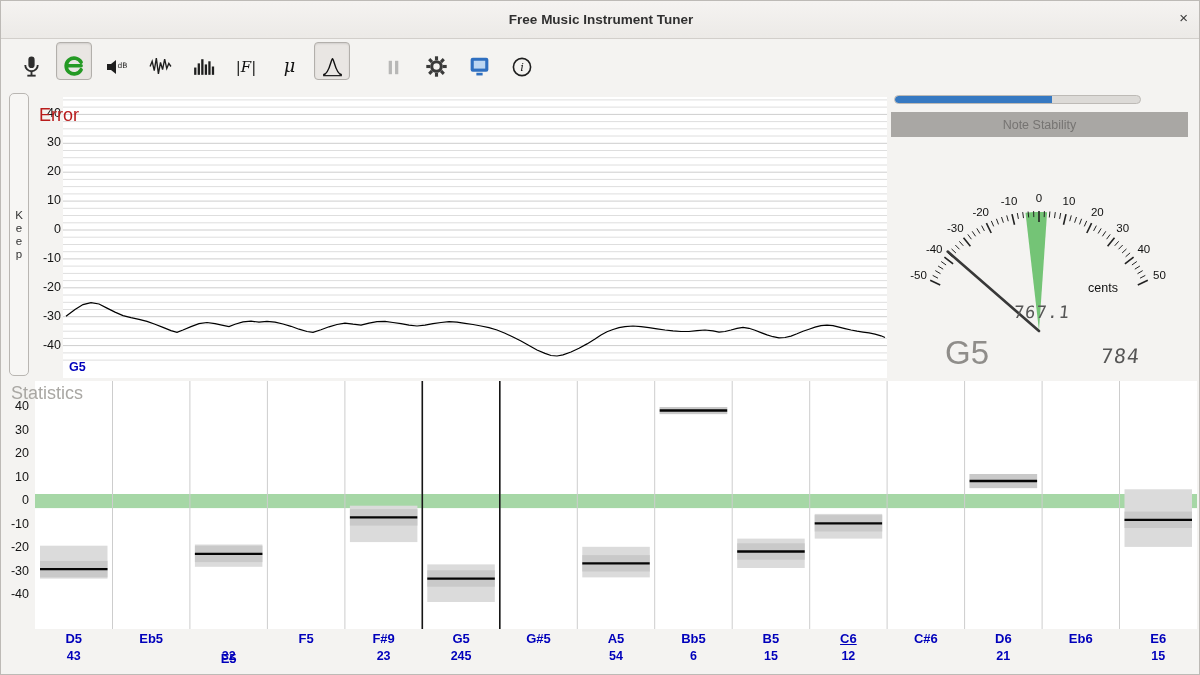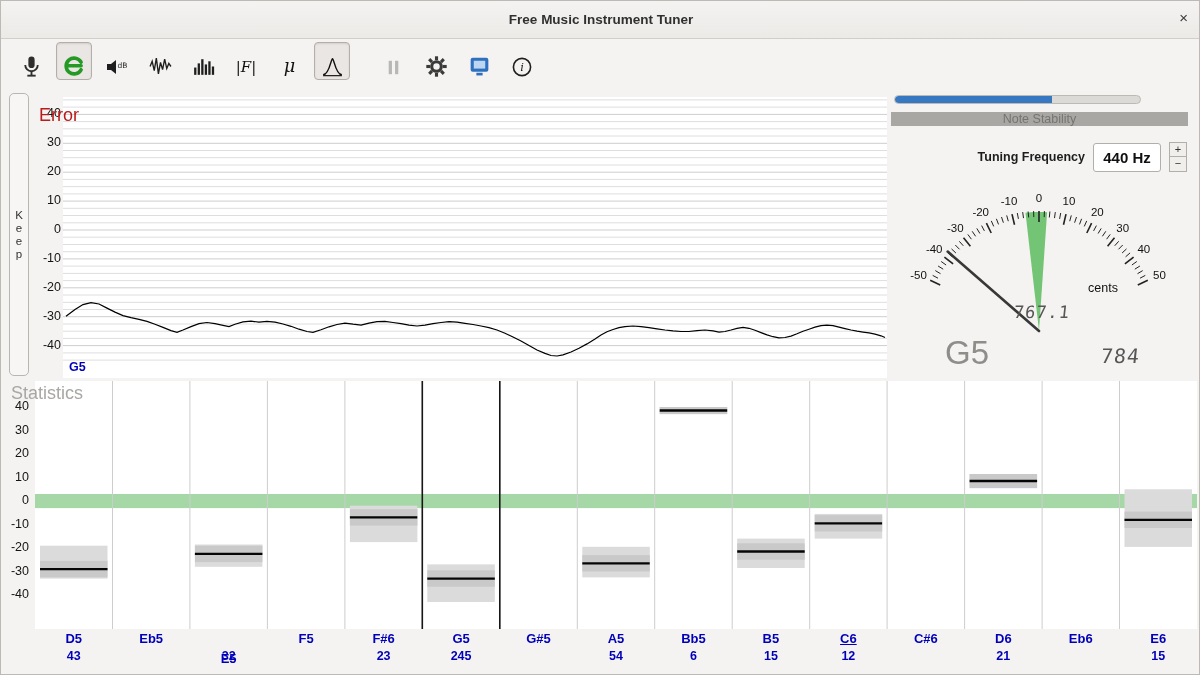--- a/index.html
+++ b/index.html
@@ -21,21 +21,21 @@
   #keep-btn{position:absolute;left:0;top:2px;width:20px;height:283px;border:1px solid #b9b6b2;border-radius:5px;background:#f7f6f4;display:flex;flex-direction:column;align-items:center;justify-content:center;gap:1px;font-size:11.5px;color:#333;cursor:pointer}
   #error-ylabels{position:absolute;left:22px;top:6px;width:30px;height:275px}
   #error-ylabels span{position:absolute;right:0;width:30px;text-align:right;font-size:12.5px;color:#141414}
   #error-plot{position:absolute;left:54px;top:6px;width:824px;height:281px;background:#fff}
   #error-watermark{position:absolute;left:30px;top:14px;font-size:18px;color:#b91c1c;z-index:3}
   #error-note-label{position:absolute;left:60px;top:269px;font-size:12.5px;font-weight:bold;color:#0000bb;z-index:3}
   
   #right-panel{position:absolute;left:888px;top:90px;width:312px;height:288px}
   #level-bar{position:absolute;left:5px;top:4px;width:247px;height:9px;background:#dcdad7;border:1px solid #bdbab6;border-radius:5px;overflow:hidden}
   #level-fill{height:100%;background:#3679c2;border-radius:4px 0 0 4px}
-  #stability-bar{position:absolute;left:2px;top:21px;width:297px;height:14px;background:#a9a7a4;display:flex;align-items:center;justify-content:center;font-size:12.5px;color:#767472}
+  #stability-bar{position:absolute;left:2px;top:21px;width:297px;height:25px;background:#a9a7a4;display:flex;align-items:center;justify-content:center;font-size:12.5px;color:#767472}
   #tf-row{position:absolute;right:14px;top:51px;display:flex;align-items:center;gap:8px}
   #tf-label{font-size:12.5px;font-weight:bold;color:#1d1d1d}
   #tf-value{width:68px;height:29px;border:1px solid #b2afab;border-radius:3px;background:#fff;display:flex;align-items:center;justify-content:center;font-size:15px;font-weight:bold;color:#101010;cursor:text}
   #tf-spin{display:flex;flex-direction:column}
   .spin-btn{width:18px;height:15px;border:1px solid #b2afab;background:#f1efec;font-size:11px;line-height:12px;text-align:center;color:#333;cursor:pointer}
   .spin-btn+.spin-btn{border-top:none}
   #gauge-svg{position:absolute;left:0;top:88px}
   #measured-freq{position:absolute;left:98px;top:211px;width:110px;text-align:center;font-family:"DejaVu Sans Mono",monospace;font-size:17px;letter-spacing:1px;color:#565656;transform:skewX(-6deg)}
   #detected-note{position:absolute;left:56px;top:243px;font-size:33px;color:#8f8d8a}
   #target-freq{position:absolute;left:212px;top:253px;font-family:"DejaVu Sans Mono",monospace;font-size:20px;letter-spacing:1px;color:#565656;transform:skewX(-6deg)}
@@ -232,28 +232,20 @@
       </svg></div>
   <div id="error-watermark">Error</div>
   <div id="error-note-label">G5</div>
 </div>
 
 <div id="right-panel">
   <div id="level-bar">
     <div id="level-fill" style="width: 64%;"></div>
   </div>
   <div id="stability-bar">Note Stability</div>
-  <div id="tf-row">
-    <span id="tf-label">Tuning Frequency</span>
-    <div id="tf-value">440 Hz</div>
-    <div id="tf-spin">
-      <div class="spin-btn">+</div>
-      <div class="spin-btn">−</div>
-    </div>
-  </div>
   <svg id="gauge-svg" width="312" height="170">
       <path d="M150,152 L136.5,33.8 L139.2,33.5 L141.9,33.3 L144.6,33.1 L147.3,33.0 L150.0,33.0 L152.7,33.0 L155.4,33.1 L158.1,33.3 Z" fill="#74c476"></path>
       <line x1="41.2" y1="101.3" x2="51.2" y2="105.9" stroke="#222" stroke-width="1.6"></line>
       <line x1="43.7" y1="96.4" x2="49.0" y2="99.2" stroke="#222" stroke-width="1"></line>
       <line x1="46.3" y1="91.6" x2="51.5" y2="94.7" stroke="#222" stroke-width="1"></line>
       <line x1="49.1" y1="87.0" x2="54.2" y2="90.2" stroke="#222" stroke-width="1"></line>
       <line x1="52.2" y1="82.5" x2="57.1" y2="86.0" stroke="#222" stroke-width="1"></line>
       <line x1="55.4" y1="78.1" x2="64.1" y2="84.9" stroke="#222" stroke-width="1.6"></line>
       <line x1="58.9" y1="73.9" x2="63.4" y2="77.8" stroke="#222" stroke-width="1"></line>
       <line x1="62.5" y1="69.9" x2="66.9" y2="74.0" stroke="#222" stroke-width="1"></line>
@@ -385,21 +377,21 @@
   </div>
   <div id="stats-note-labels">
       <div class="note" style="left: 34px; width: 77.4667px;">D5</div>
       <div class="count" style="left: 34px; width: 77.4667px;">43</div>
       <div class="note" style="left: 111.467px; width: 77.4667px;">Eb5</div>
       <div class="count" style="left: 111.467px; width: 77.4667px;"></div>
       <div class="note" style="left: 188.933px; width: 77.4667px; margin-top: 20px;">E5</div>
       <div class="count" style="left: 188.933px; width: 77.4667px;">32</div>
       <div class="note" style="left: 266.4px; width: 77.4667px;">F5</div>
       <div class="count" style="left: 266.4px; width: 77.4667px;"></div>
-      <div class="note" style="left: 343.867px; width: 77.4667px;">F#6</div>
+      <div class="note" style="left: 343.867px; width: 77.4667px;">F#9</div>
       <div class="count" style="left: 343.867px; width: 77.4667px;">23</div>
       <div class="note" style="left: 421.333px; width: 77.4667px;">G5</div>
       <div class="count" style="left: 421.333px; width: 77.4667px;">245</div>
       <div class="note" style="left: 498.8px; width: 77.4667px;">G#5</div>
       <div class="count" style="left: 498.8px; width: 77.4667px;"></div>
       <div class="note" style="left: 576.267px; width: 77.4667px;">A5</div>
       <div class="count" style="left: 576.267px; width: 77.4667px;">54</div>
       <div class="note" style="left: 653.733px; width: 77.4667px;">Bb5</div>
       <div class="count" style="left: 653.733px; width: 77.4667px;">6</div>
       <div class="note" style="left: 731.2px; width: 77.4667px;">B5</div>

